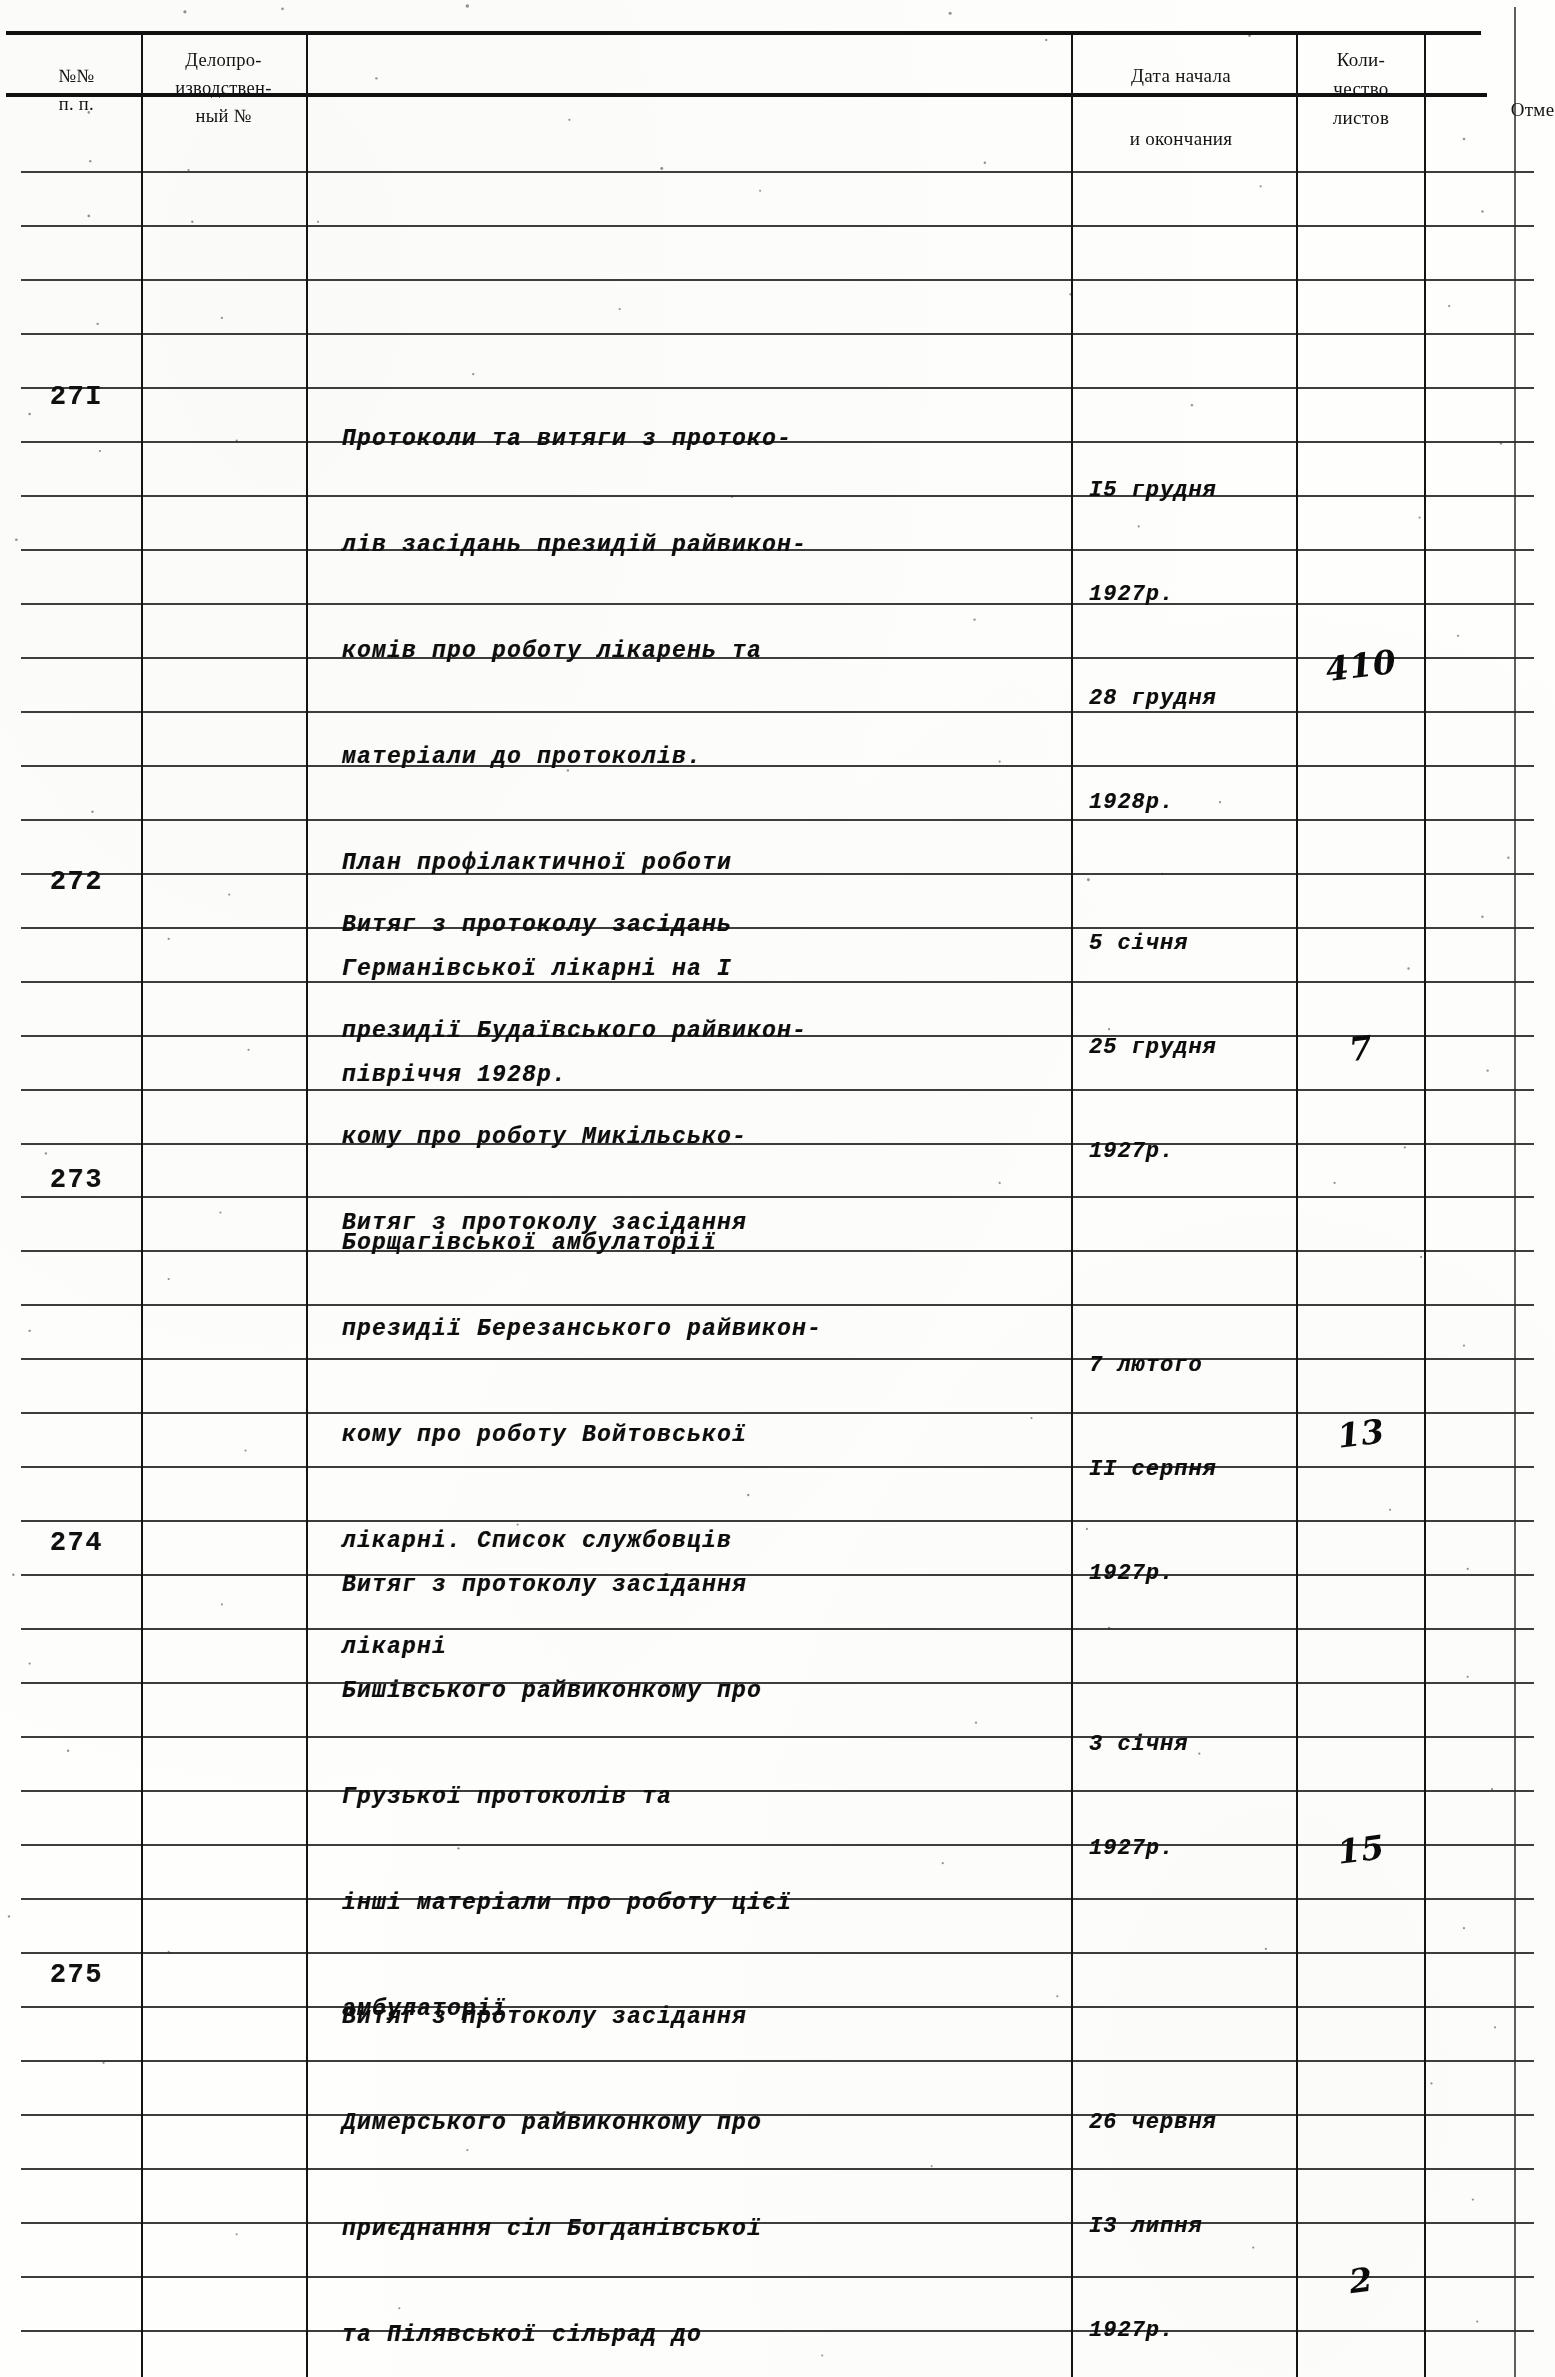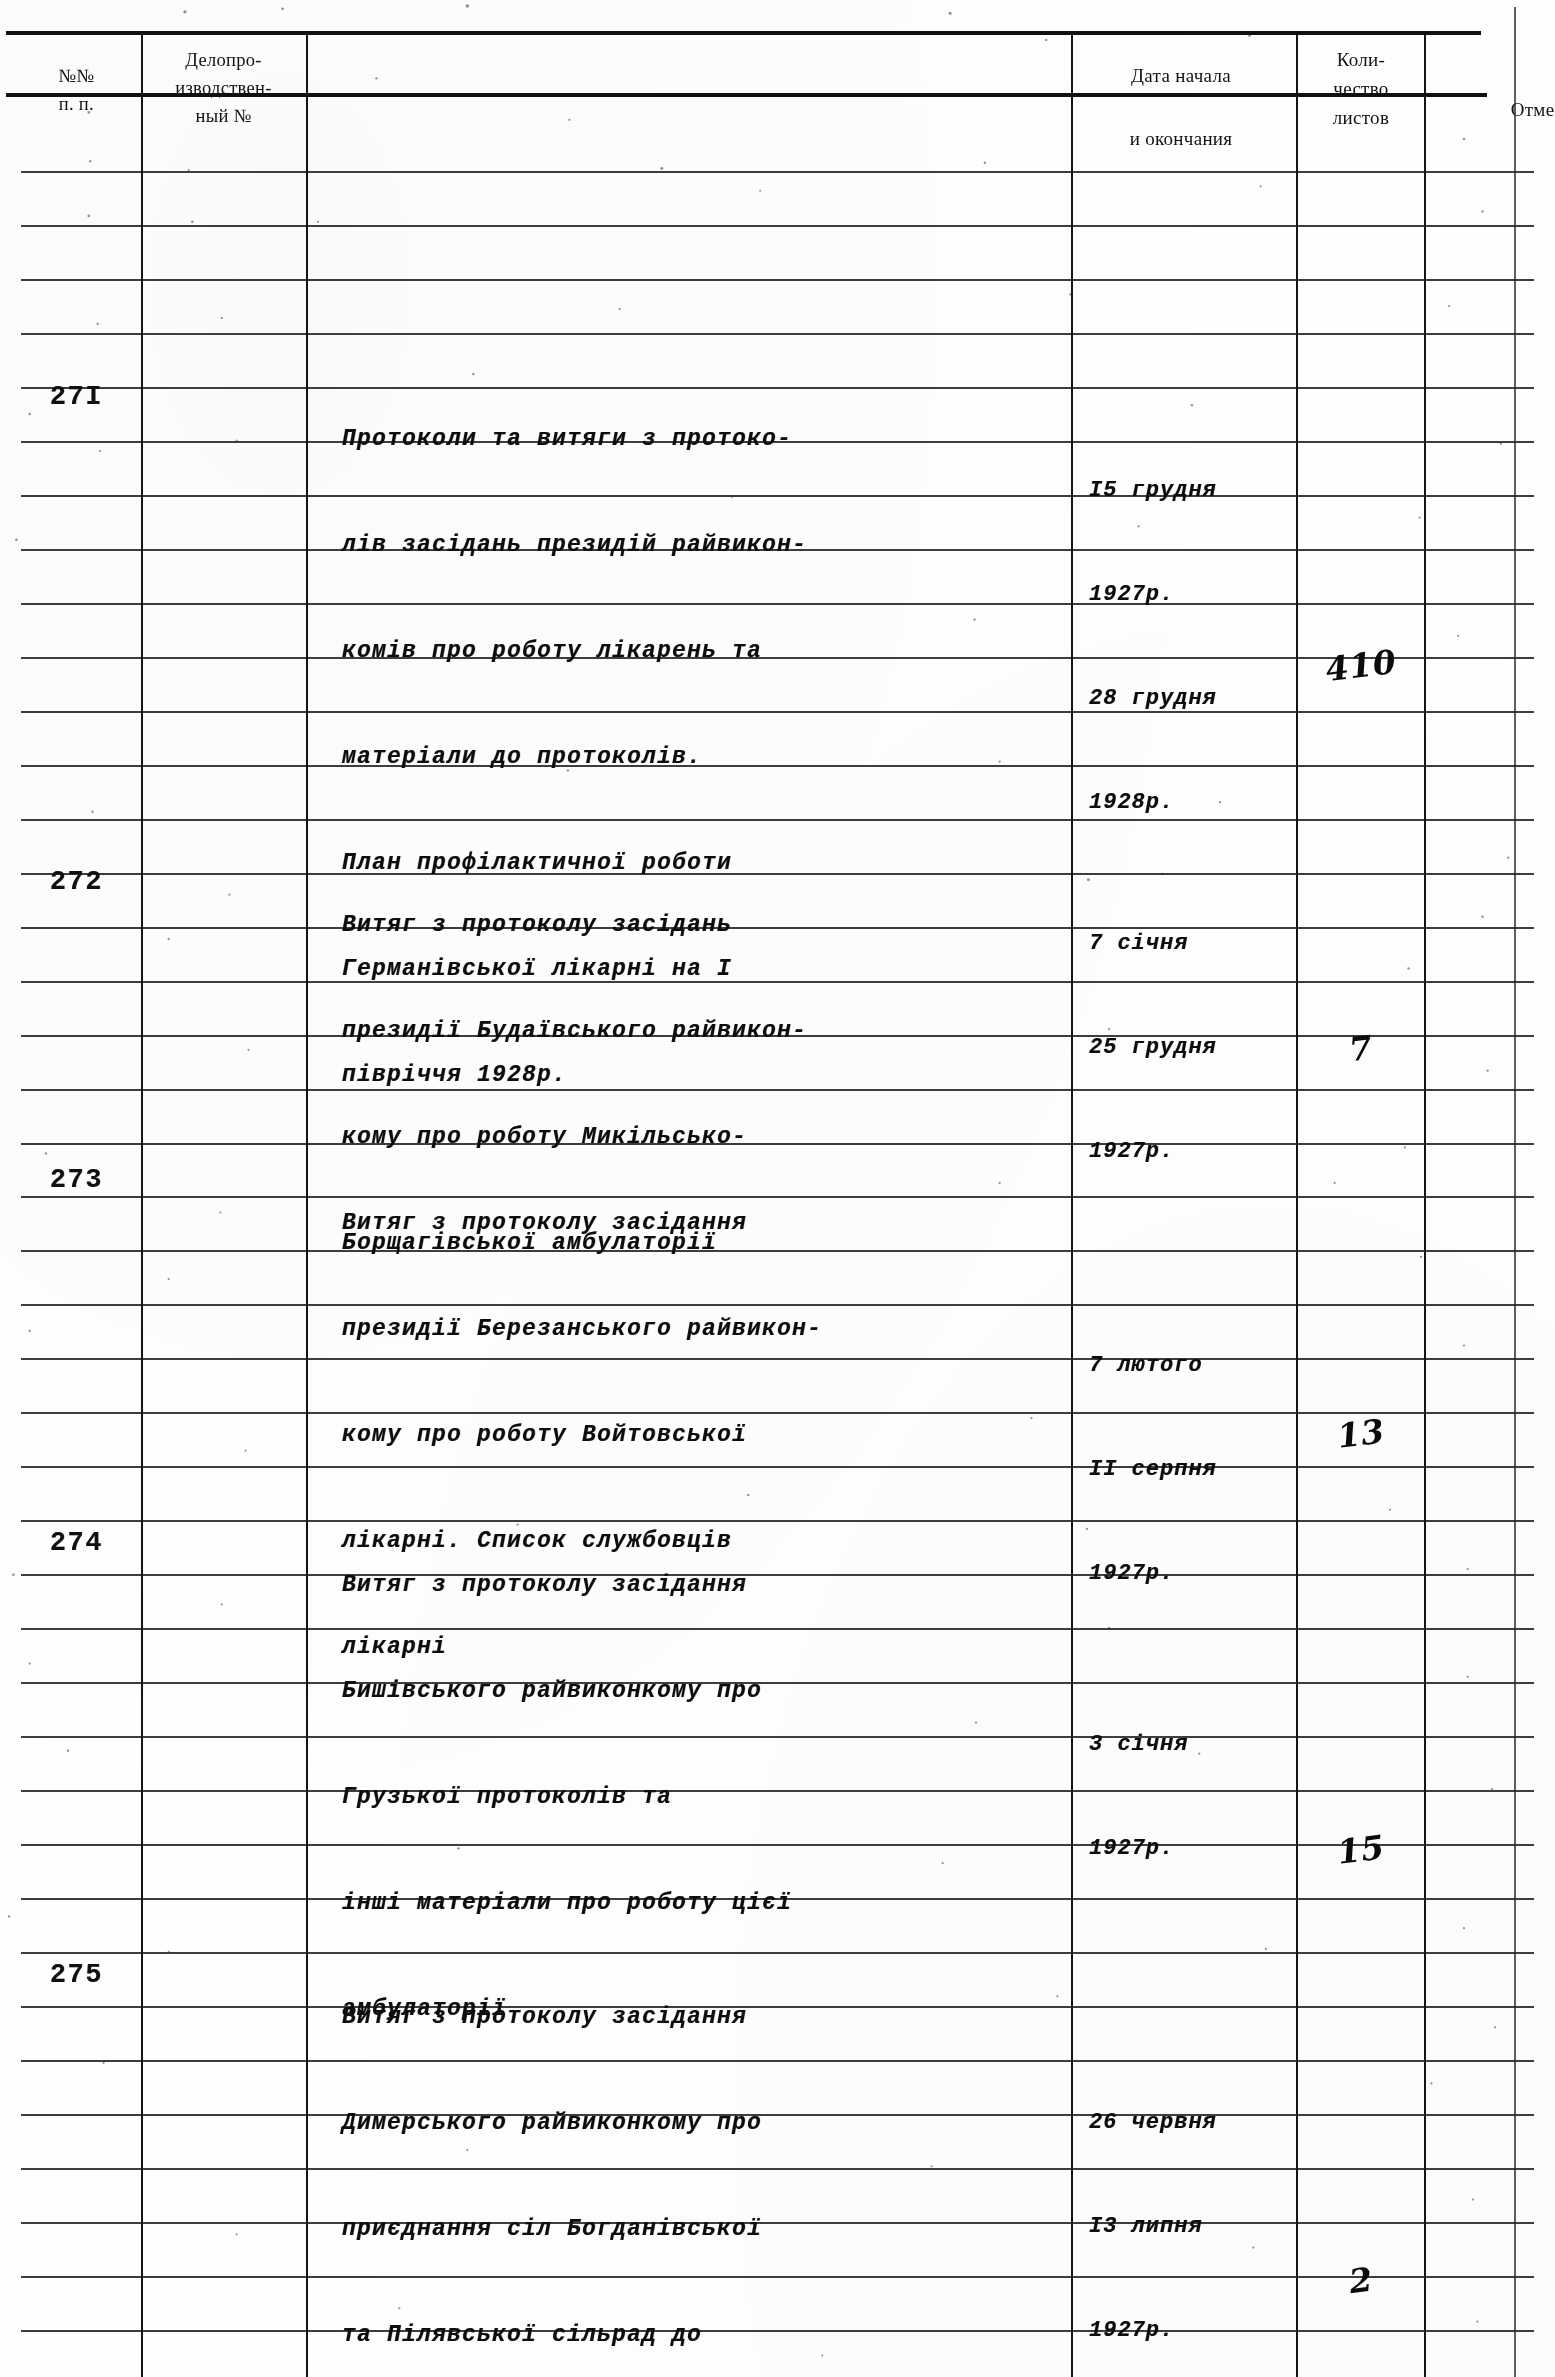--- a/index.html
+++ b/index.html
@@ -290,21 +290,21 @@
   <div class="idx" style="top:867px;">272</div>
 
   <div class="tw title" style="top:846px;">
     <span class="ln">Витяг з протоколу засідань</span>
     <span class="ln">президії Будаївського райвикон-</span>
     <span class="ln">кому про роботу Микільсько-</span>
     <span class="ln">Борщагівської амбулаторії</span>
   </div>
 
   <div class="tw dates" style="top:867px;">
-    <span class="ln">7 січня</span>
+    <span class="ln">5 січня</span>
     <span class="ln">25 грудня</span>
     <span class="ln">1927р.</span>
   </div>
 
   <div class="hand" style="top:1029px;">7</div>
 
   <div class="idx" style="top:1165px;">273</div>
 
   <div class="tw title" style="top:1144px;">
     <span class="ln">Витяг з протоколу засідання</span>

